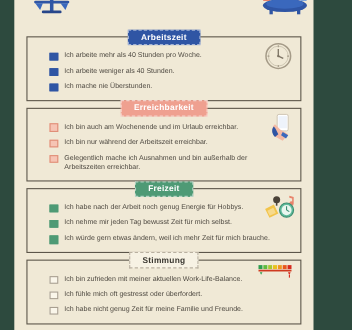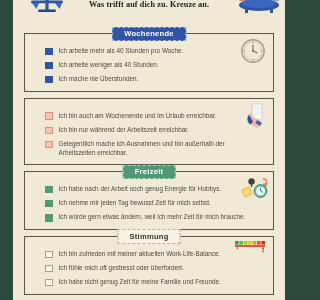--- a/index.html
+++ b/index.html
@@ -129,39 +129,38 @@
           <ellipse cx="24" cy="3" rx="9" ry="3.5" fill="#e8932f"></ellipse>
           <rect x="22.4" y="2" width="3.2" height="12" fill="#2f55a4"></rect>
           <rect x="8" y="12.6" width="32" height="2.6" rx="1.3" fill="#2f55a4"></rect>
           <path d="M9 15 L16 15 L13.5 21 Z" fill="#3a68bd"></path>
           <path d="M32 15 L39 15 L36.5 21 Z" fill="#3a68bd"></path>
           <rect x="22.4" y="14" width="3.2" height="8" fill="#2f55a4"></rect>
           <rect x="15" y="21.5" width="18" height="2.6" rx="1.3" fill="#27468a"></rect>
         </svg>
       </div>
 
-      <div class="header-title">Was trifft auf dich zu. Kreuze an.</div>
 
       <div class="deco deco-picnic">
         <svg viewBox="0 0 48 30" width="48" height="30">
           <rect x="4" y="2" width="7" height="11" rx="1" fill="#e8836b"></rect>
           <rect x="12" y="4" width="6" height="9" rx="1" fill="#6fae86"></rect>
           <circle cx="24" cy="7" r="5" fill="#f2c44a"></circle>
           <rect x="31" y="3" width="6" height="10" rx="1" fill="#e8a0b0"></rect>
           <rect x="38" y="5" width="6" height="8" rx="1" fill="#7fa3d8"></rect>
           <ellipse cx="24" cy="17" rx="20" ry="6" fill="#2f55a4"></ellipse>
           <ellipse cx="24" cy="15.5" rx="17" ry="4.5" fill="#3a68bd"></ellipse>
           <rect x="10" y="19" width="3" height="6" fill="#2f55a4"></rect>
           <rect x="35" y="19" width="3" height="6" fill="#2f55a4"></rect>
         </svg>
       </div>
     </div>
 
     <div class="section first">
-      <div class="section-tab tab-blue">Wochenende</div>
+      <div class="section-tab tab-blue">Arbeitszeit</div>
 
       <div class="art art-clock">
         <svg viewBox="0 0 26 26" width="26" height="26">
           <circle cx="13" cy="13" r="11.2" fill="none" stroke="#a59b88" stroke-width="1.4"></circle>
           <circle cx="13" cy="13" r="9" fill="none" stroke="#c5bca8" stroke-width=".7"></circle>
           <line x1="13" y1="13" x2="13" y2="6.5" stroke="#7d7464" stroke-width="1.2"></line>
           <line x1="13" y1="13" x2="17.5" y2="15" stroke="#7d7464" stroke-width="1.2"></line>
           <circle cx="13" cy="13" r="1.1" fill="#7d7464"></circle>
           <line x1="13" y1="3.2" x2="13" y2="5" stroke="#a59b88" stroke-width="1"></line>
           <line x1="22.8" y1="13" x2="21" y2="13" stroke="#a59b88" stroke-width="1"></line>
@@ -180,20 +179,21 @@
           <span class="item-label">Ich arbeite weniger als 40 Stunden.</span>
         </div>
         <div class="item">
           <span class="box box-blue"></span>
           <span class="item-label">Ich mache nie Überstunden.</span>
         </div>
       </div>
     </div>
 
     <div class="section">
+      <div class="section-tab tab-coral">Erreichbarkeit</div>
 
       <div class="art art-phone">
         <svg viewBox="0 0 24 28" width="24" height="28">
           <rect x="8" y="1" width="10" height="15" rx="1.6" fill="#ffffff" stroke="#c9bfae" stroke-width=".8"></rect>
           <rect x="9.2" y="2.6" width="7.6" height="11" fill="#eef3fb"></rect>
           <path d="M6 10 C3 12 3 18 6 21 L13 25 L18 19 L11 15 Z" fill="#f4b9a4"></path>
           <path d="M5 12 C2.5 14 3 19 6 21.5 L9 19 L6.5 14 Z" fill="#2f55a4"></path>
           <path d="M13 17 L18 20 L16 23 L11.5 20 Z" fill="#3a68bd"></path>
         </svg>
       </div>

